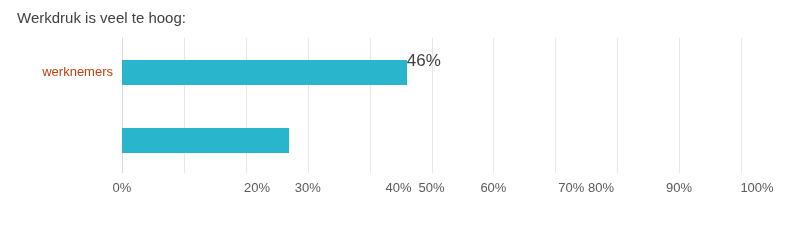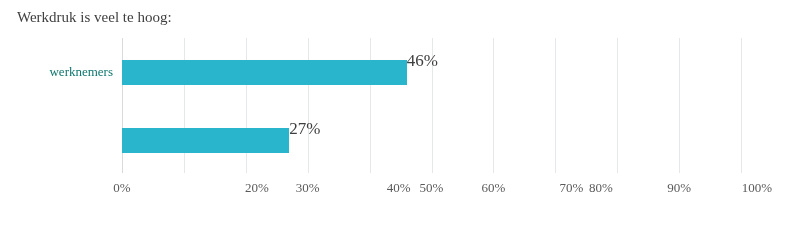--- a/index.html
+++ b/index.html
@@ -11,21 +11,20 @@
     width: 792px;
     height: 221px;
     font-family: "Liberation Sans", sans-serif;
     overflow: hidden;
   }
   #chart-root {
     position: relative;
     width: 672px;
     height: 221px;
     background: #ffffff;
-    font-family: Liberation Serif, serif;
   }
 
   
   #chart-title {
     position: absolute;
     left: 17px;
     top: 8px;
     font-size: 15px;
     line-height: 19px;
     color: #3f3f3f;
@@ -99,21 +98,21 @@
   }
   .cat-label {
     position: absolute;
     right: 0;
     left: 15px;
     height: 67.5px;
     line-height: 67.5px;
     text-align: right;
     padding-right: 5px;
     font-size: 13px;
-    color: #0f766e;
+    color: #c2410c;
     white-space: nowrap;
   }
   .cat-label.row-0 { top: 0; }
   .cat-label.row-1 { top: 67.5px; }
 
   
   #tick-labels {
     position: absolute;
     left: 122px;
     top: 179px;
@@ -151,21 +150,20 @@
       <div class="gridline" style="left: 619px;"></div>
     </div>
 
   <div id="bars-layer">
       <div class="bar-row row-0">
         <div class="bar" style="width: 284.74px; background: rgb(41, 182, 204);"></div>
         <div class="bar-value" style="left: 284.74px;">46%</div>
       </div>
       <div class="bar-row row-1">
         <div class="bar" style="width: 167.13px; background: rgb(41, 182, 204);"></div>
-        <div class="bar-value" style="left: 167.13px;">27%</div>
       </div>
     </div>
 
   <div id="cat-labels">
       <div class="cat-label row-0">werknemers</div>
     </div>
 
   <div id="tick-labels">
       <div class="tick-label" style="left: 0px;">0%</div>
       <div class="tick-label" style="left: 75px; margin-top: 40px;">10%</div>

